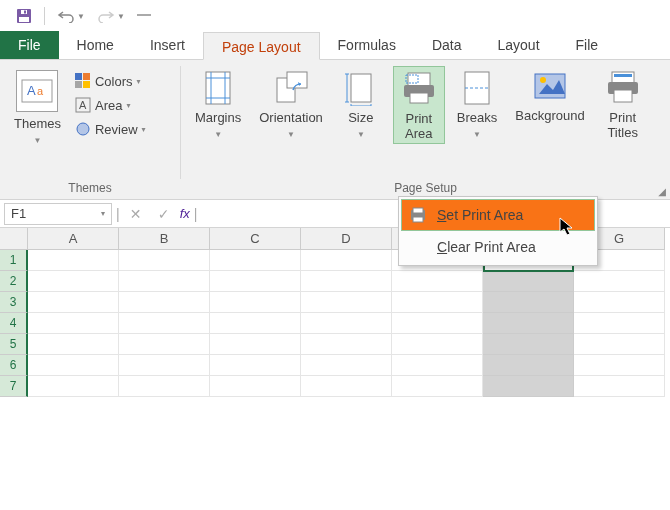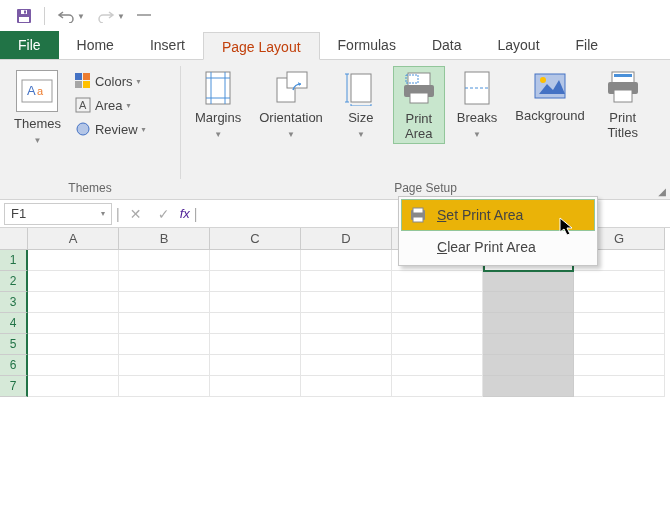--- a/index.html
+++ b/index.html
@@ -50,21 +50,21 @@
   .row-h.sel { background: #d6e9d8; color: #217346; border-right: 2px solid #217346; }
   .cell { width: 91px; border-right: 1px solid #e5e5e5; border-bottom: 1px solid #e5e5e5; background: #fff; }
   .cell.sel { background: #d3d3d3; border-right: 1px solid #ccc; border-bottom: 1px solid #ccc; }
 
   
   .active-cell { position: absolute; border: 2px solid #217346; background: #fff; pointer-events: none; }
 
   
   .menu { position: absolute; left: 398px; top: 196px; width: 200px; background: #fcfcfc; border: 1px solid #c6c6c6; box-shadow: 3px 3px 4px rgba(0,0,0,.2); z-index: 20; padding: 2px; }
   .menu-item { display: flex; align-items: center; height: 32px; padding: 0 10px 0 8px; gap: 10px; font-size: 14px; color: #444; cursor: pointer; }
-  .menu-item.hover { background: #eab308; border: 1px solid #92c69a; padding: 0 9px 0 7px; }
+  .menu-item.hover { background: #f97316; border: 1px solid #92c69a; padding: 0 9px 0 7px; }
   .menu-icon { width: 18px; height: 18px; display: flex; align-items: center; justify-content: center; }
   .underline-first::first-letter { text-decoration: underline; }
   .cursor { position: absolute; left: 558px; top: 216px; z-index: 30; pointer-events: none; }
 
   svg { display: block; }
 </style>
 </head>
 <body>
 
 <div class="qat">

